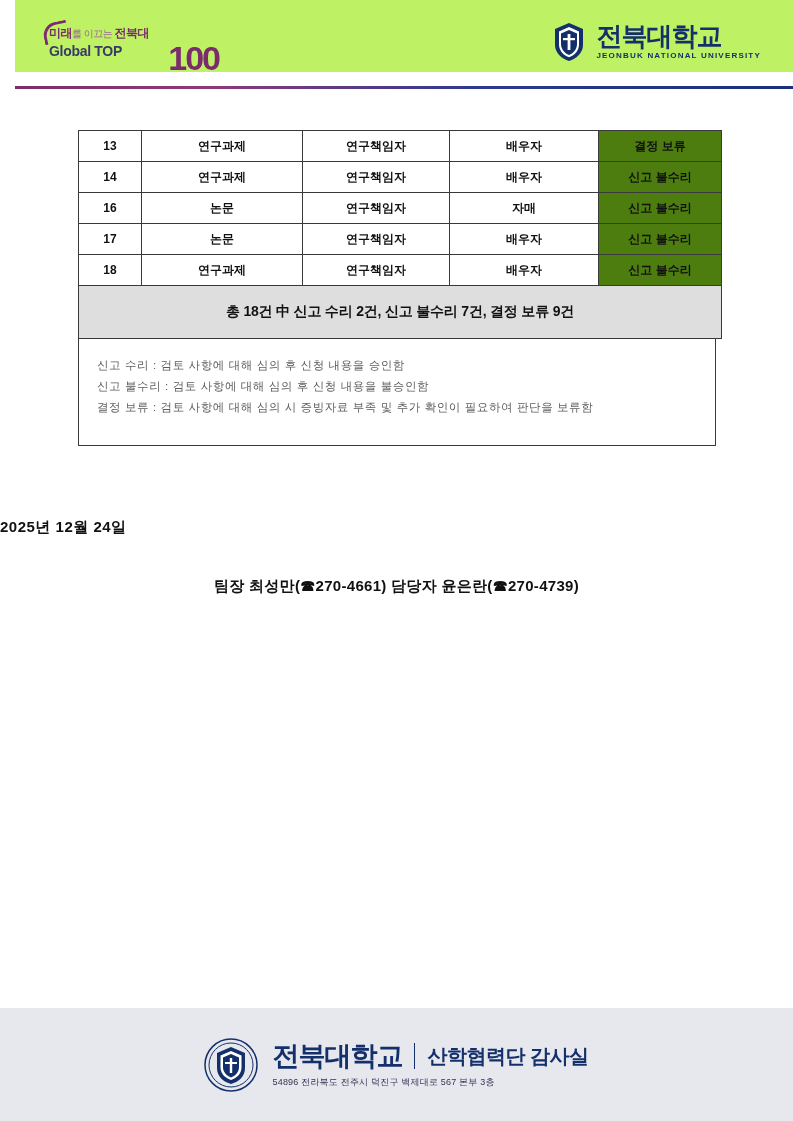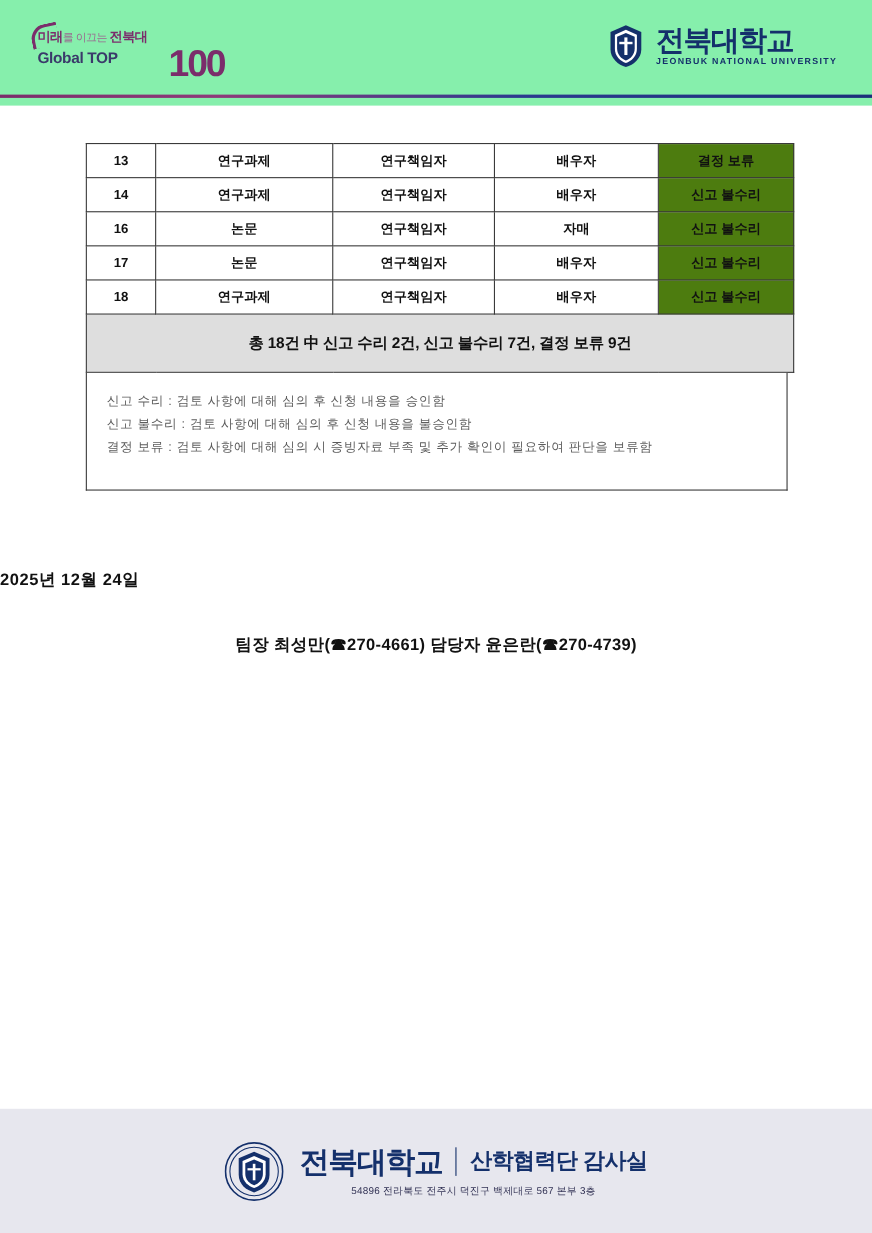--- a/index.html
+++ b/index.html
@@ -12,22 +12,23 @@
     background: #ffffff;
     font-family: "Liberation Sans", sans-serif;
     color: #111111;
     position: relative;
     overflow: hidden;
   }
 
   
   .header {
     position: relative;
-    height: 96px;
-    background: #86efac;
+    height: 72px;
+    background: #bef264;
+    margin-left: 15px;
   }
   .header-rule {
     position: absolute;
     left: 0;
     right: 0;
     top: 86px;
     height: 3px;
     background: linear-gradient(to right, #7b2d6b 0%, #8e3a7a 25%, #2b3a8f 60%, #1b2f7a 100%);
   }
 
@@ -235,21 +236,21 @@
     color: #14306b;
     letter-spacing: -0.5px;
     line-height: 26px;
   }
   .footer .faddr {
     font-size: 9px;
     color: #333355;
     letter-spacing: 0.2px;
     margin-top: 5px;
     width: 100%;
-    text-align: center;
+    text-align: left;
   }
 </style>
 </head>
 <body>
 
 <div class="header">
 
   <div class="logo-left">
     <div class="swoosh"></div>
     <div class="line1"><span>미래</span><span class="dim">를 이끄는 </span><span>전북대</span></div>

